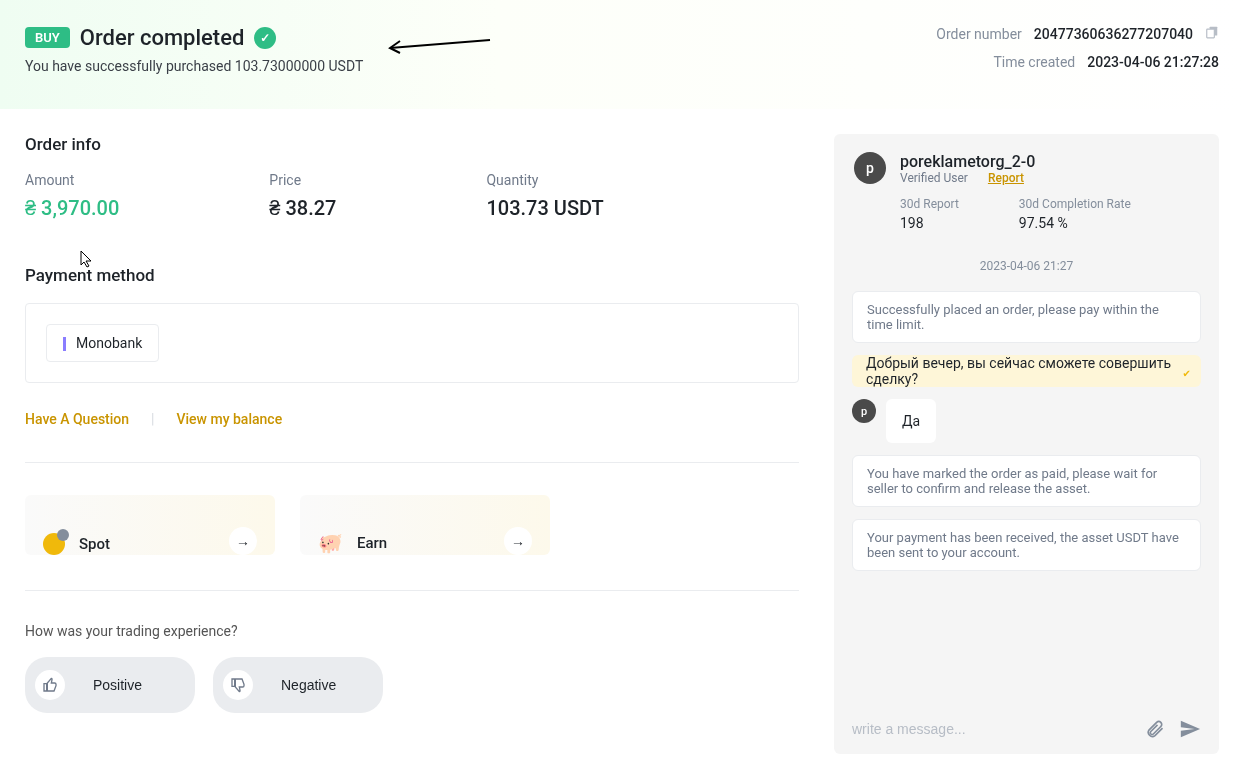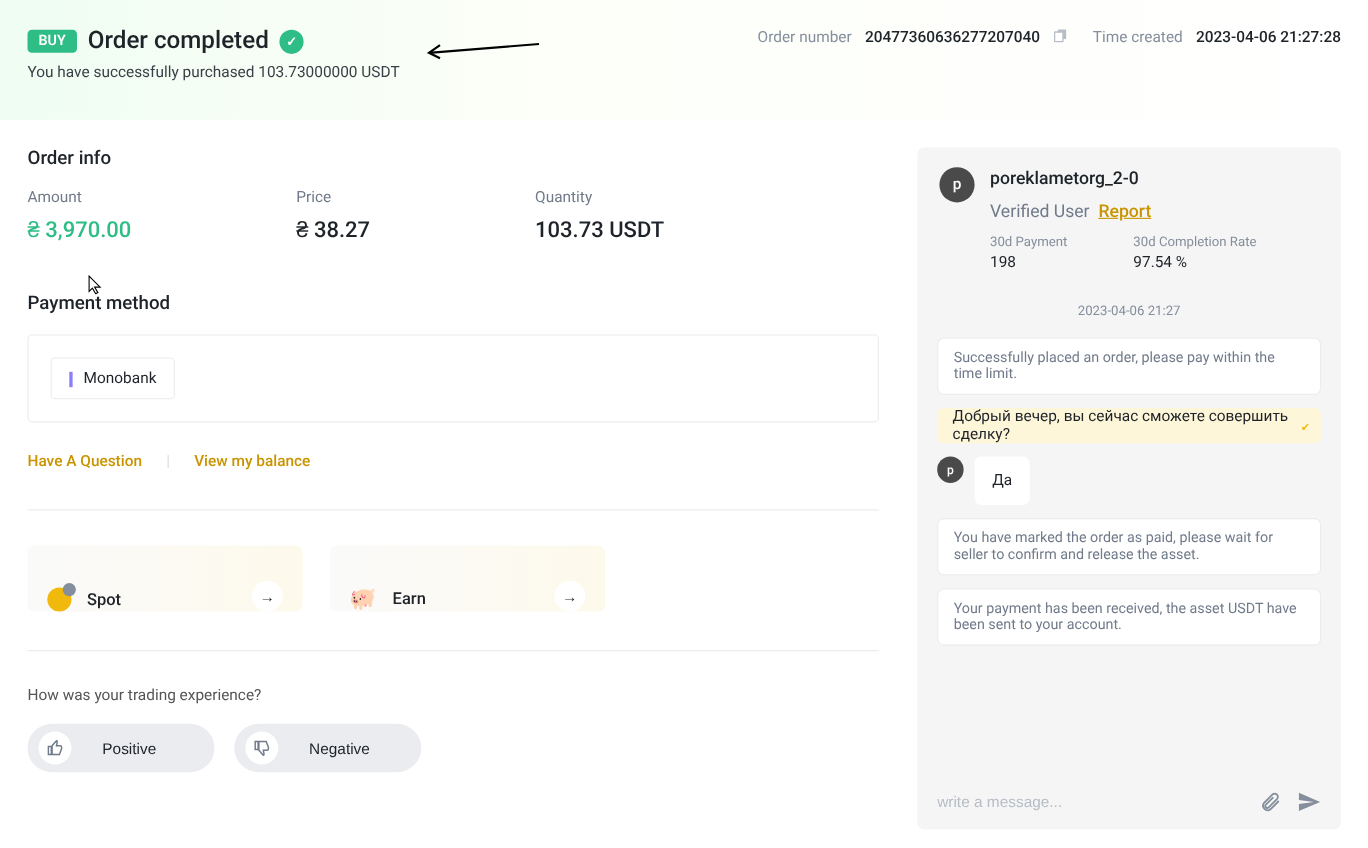--- a/index.html
+++ b/index.html
@@ -11,21 +11,21 @@
     background:linear-gradient(to right,#effdf2 0%,#fdfff9 40%,#ffffff 100%);
     display:flex;justify-content:space-between;align-items:flex-start;
   }
   .header-left{display:flex;flex-direction:column;gap:8px;position:relative}
   .title-row{display:flex;align-items:center;gap:10px}
   .buy-badge{background:#2ebd85;color:#fff;font-size:13px;font-weight:600;padding:3px 10px;border-radius:4px}
   .page-title{font-size:22px;font-weight:500}
   .check-circle{width:22px;height:22px;border-radius:50%;background:#2ebd85;display:flex;align-items:center;justify-content:center;color:#fff;font-size:12px;font-weight:bold}
   .subtitle{font-size:14px;color:#3a3f47}
   .arrow-svg{position:absolute;left:355px;top:8px}
-  .header-right{text-align:right;display:flex;flex-direction:row;gap:22px}
+  .header-right{text-align:right;display:flex;flex-direction:column;gap:12px}
   .meta-row{display:flex;justify-content:flex-end;align-items:center;gap:12px;font-size:14px}
   .meta-label{color:#848e9c}
   .meta-val{color:#1e2329;font-weight:500}
   .copy-icon{color:#b7bdc6;font-size:14px;display:inline-block}
 
   
   .main{display:flex;padding:25px;gap:35px}
   .left-col{flex:1 1 auto;max-width:790px}
   .right-col{width:385px;flex-shrink:0}
 
@@ -58,33 +58,33 @@
   .invest-left{display:flex;align-items:center;gap:14px;font-size:15px;font-weight:500}
   .coin-yellow{width:22px;height:22px;border-radius:50%;background:#f0b90b;position:relative}
   .coin-yellow::after{content:"";position:absolute;width:12px;height:12px;border-radius:50%;background:#848e9c;right:-4px;top:-4px}
   .pig{font-size:20px}
   .arrow-circle{width:28px;height:28px;border-radius:50%;background:#fff;display:flex;align-items:center;justify-content:center;color:#1e2329;font-size:14px}
 
   
   .rating-q{font-size:14px;color:#555;margin-bottom:18px}
   .rating-row{display:flex;gap:18px}
   .rate-btn{
-    width:170px;height:44px;border-radius:22px;background:#eaecef;border:none;
+    width:170px;height:56px;border-radius:22px;background:#eaecef;border:none;
     display:flex;align-items:center;padding:0 10px;gap:28px;cursor:pointer;color:#1e2329;font-size:14px
   }
   .thumb{
     width:30px;height:30px;border-radius:50%;background:#fff;display:flex;align-items:center;justify-content:center;
   }
 
   
   .chat-panel{background:#f5f5f5;border-radius:6px;height:620px;display:flex;flex-direction:column}
   .chat-header{padding:18px 20px 12px;display:flex;gap:14px}
   .avatar{width:32px;height:32px;border-radius:50%;background:#4a4a4a;color:#fff;display:flex;align-items:center;justify-content:center;font-size:14px;font-weight:500;flex-shrink:0}
   .seller-name{font-size:16px;font-weight:500}
-  .seller-sub{font-size:16px;color:#707a8a;display:flex;gap:8px;margin-top:11px}
+  .seller-sub{font-size:12px;color:#707a8a;display:flex;gap:20px;margin-top:0}
   .report-link{color:#c99400;font-weight:500;text-decoration:underline;cursor:pointer}
   .stats-row{display:flex;margin-top:12px;gap:60px}
   .stat{display:flex;flex-direction:column;gap:4px}
   .stat-label{font-size:12px;color:#848e9c}
   .stat-val{font-size:14px;color:#1e2329}
 
   .chat-body{flex:1;padding:10px 18px;display:flex;flex-direction:column;gap:12px;overflow:auto}
   .chat-time{text-align:center;font-size:12px;color:#848e9c;margin:6px 0}
   .sys-bubble{
     background:#fff;border:1px solid #eaecef;border-radius:6px;padding:10px 14px;font-size:13px;color:#707a8a;
@@ -230,21 +230,21 @@
       <div class="chat-header">
         <div class="avatar">p</div>
         <div style="flex:1">
           <div class="seller-name">poreklametorg_2-0</div>
           <div class="seller-sub">
             <span>Verified User</span>
             <span class="report-link">Report</span>
           </div>
           <div class="stats-row">
             <div class="stat">
-              <span class="stat-label">30d Payment</span>
+              <span class="stat-label">30d Report</span>
               <span class="stat-val">198</span>
             </div>
             <div class="stat">
               <span class="stat-label">30d Completion Rate</span>
               <span class="stat-val">97.54 %</span>
             </div>
           </div>
         </div>
       </div>
 

